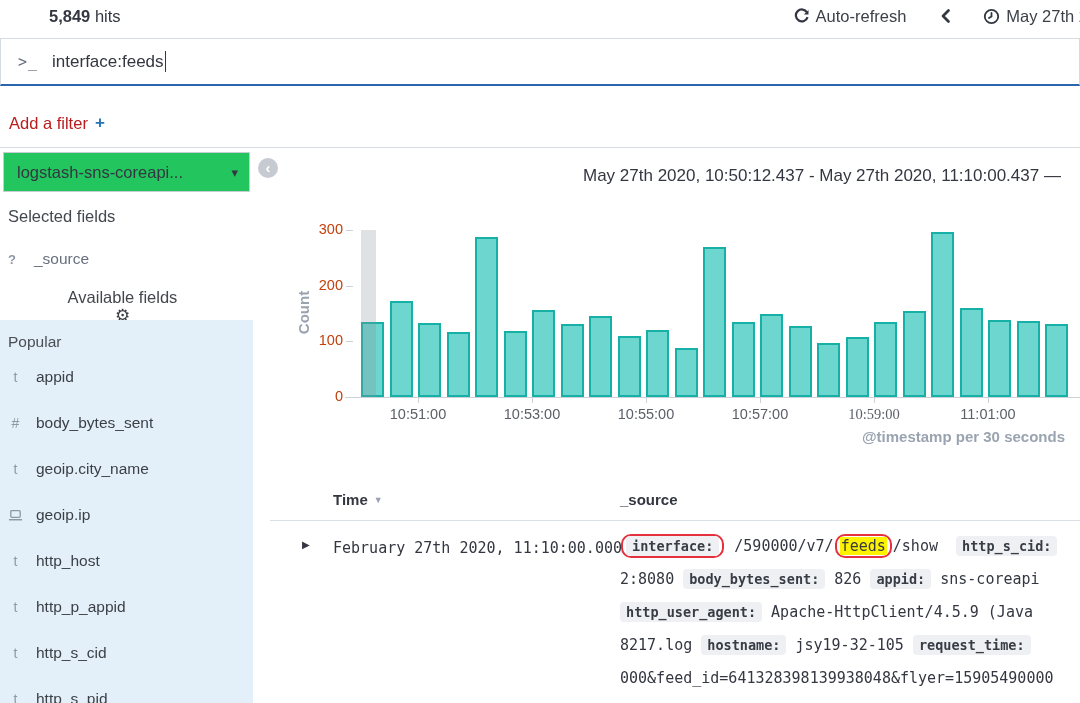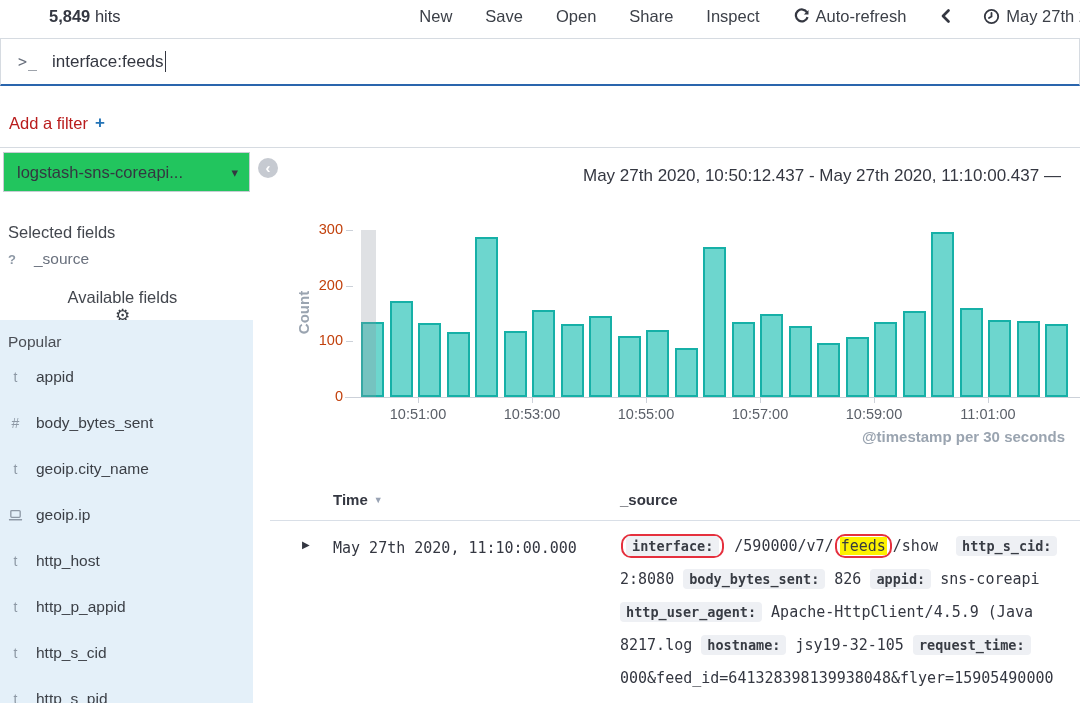--- a/index.html
+++ b/index.html
@@ -87,27 +87,20 @@
   .seg-hl { background:#fdf200; padding:0 1px; }
 </style>
 </head>
 <body>
 
 <div class="app">
 
   <div class="topbar">
     <div class="hits"><b>5,849</b> <span>hits</span></div>
     <div class="nav">
-      <span id="nav-links" style="display:flex;align-items:center;">
-          <span class="nav-link">New</span>
-          <span class="nav-link">Save</span>
-          <span class="nav-link">Open</span>
-          <span class="nav-link">Share</span>
-          <span class="nav-link">Inspect</span>
-        </span>
       <span class="nav-group">
         <span style="display:flex;">
           <svg width="17" height="17" viewBox="0 0 16 16">
               <path d="M13.2 4.2 A5.6 5.6 0 1 0 13.7 8.6" fill="none" stroke="#343741" stroke-width="2.1"></path>
               <path d="M14.6 1.8 v4.4 h-4.4 z" fill="#343741"></path>
             </svg>
         </span>
         <span class="lbl">Auto-refresh</span>
       </span>
       <span class="chev-btn">
@@ -141,21 +134,21 @@
     <span class="addfilter">Add a filter</span>
     <span class="plus">+</span>
   </div>
   <div class="hdivider"></div>
 
   <div class="sidebar">
     <div class="index-select">
       <span class="txt">logstash-sns-coreapi...</span>
       <span class="caret-down">▾</span>
     </div>
-    <div class="side-h" style="top:71px;">Selected fields</div>
+    <div class="side-h" style="top:55px;">Selected fields</div>
     <div class="srcrow">
       <span class="qmark">?</span>
       <span class="srcname">_source</span>
     </div>
     <div class="avail-row">
       <span class="side-h" style="position:static;">Available fields</span>
       <span class="gear">⚙</span>
     </div>
     <div class="popular-block">
       <div class="popular-lbl">Popular</div>
@@ -248,32 +241,32 @@
     <div id="xticks">
         <div class="xtick" style="left: 165px;"></div>
         <div class="xtick-lbl" style="left: 120px;">10:51:00</div>
         <div class="xtick" style="left: 279px;"></div>
         <div class="xtick-lbl" style="left: 234px;">10:53:00</div>
         <div class="xtick" style="left: 393px;"></div>
         <div class="xtick-lbl" style="left: 348px;">10:55:00</div>
         <div class="xtick" style="left: 507px;"></div>
         <div class="xtick-lbl" style="left: 462px;">10:57:00</div>
         <div class="xtick" style="left: 621px;"></div>
-        <div class="xtick-lbl" style="left: 576px;">10:59:00</div>
+        <div class="xtick-lbl" style="left: 576px; font-family: Liberation Serif, serif;">10:59:00</div>
         <div class="xtick" style="left: 735px;"></div>
         <div class="xtick-lbl" style="left: 690px;">11:01:00</div>
       </div>
     <div class="xaxis-label">@timestamp per 30 seconds</div>
 
     <div class="th-time"><span>Time</span><span class="sort-caret">▼</span></div>
     <div class="th-source">_source</div>
     <div class="th-divider"></div>
 
     <div class="row-caret">▶</div>
-    <div class="row-time">May 27th 2020, 11:10:00.000</div>
+    <div class="row-time">February 27th 2020, 11:10:00.000</div>
     <div class="row-source" id="row-source">
         <div class="srcline"><span class="ring"><span class="seg-badge">interface:</span></span><span> /590000/v7/</span><span class="ring"><span class="seg-hl">feeds</span></span><span>/show  </span><span class="seg-badge">http_s_cid:</span></div>
         <div class="srcline"><span>2:8080 </span><span class="seg-badge">body_bytes_sent:</span><span> 826 </span><span class="seg-badge">appid:</span><span> sns-coreapi</span></div>
         <div class="srcline"><span class="seg-badge">http_user_agent:</span><span> Apache-HttpClient/4.5.9 (Java</span></div>
         <div class="srcline"><span>8217.log </span><span class="seg-badge">hostname:</span><span> jsy19-32-105 </span><span class="seg-badge">request_time:</span></div>
         <div class="srcline"><span>000&amp;feed_id=641328398139938048&amp;flyer=15905490000</span></div>
       </div>
   </div>
 
 </div>

